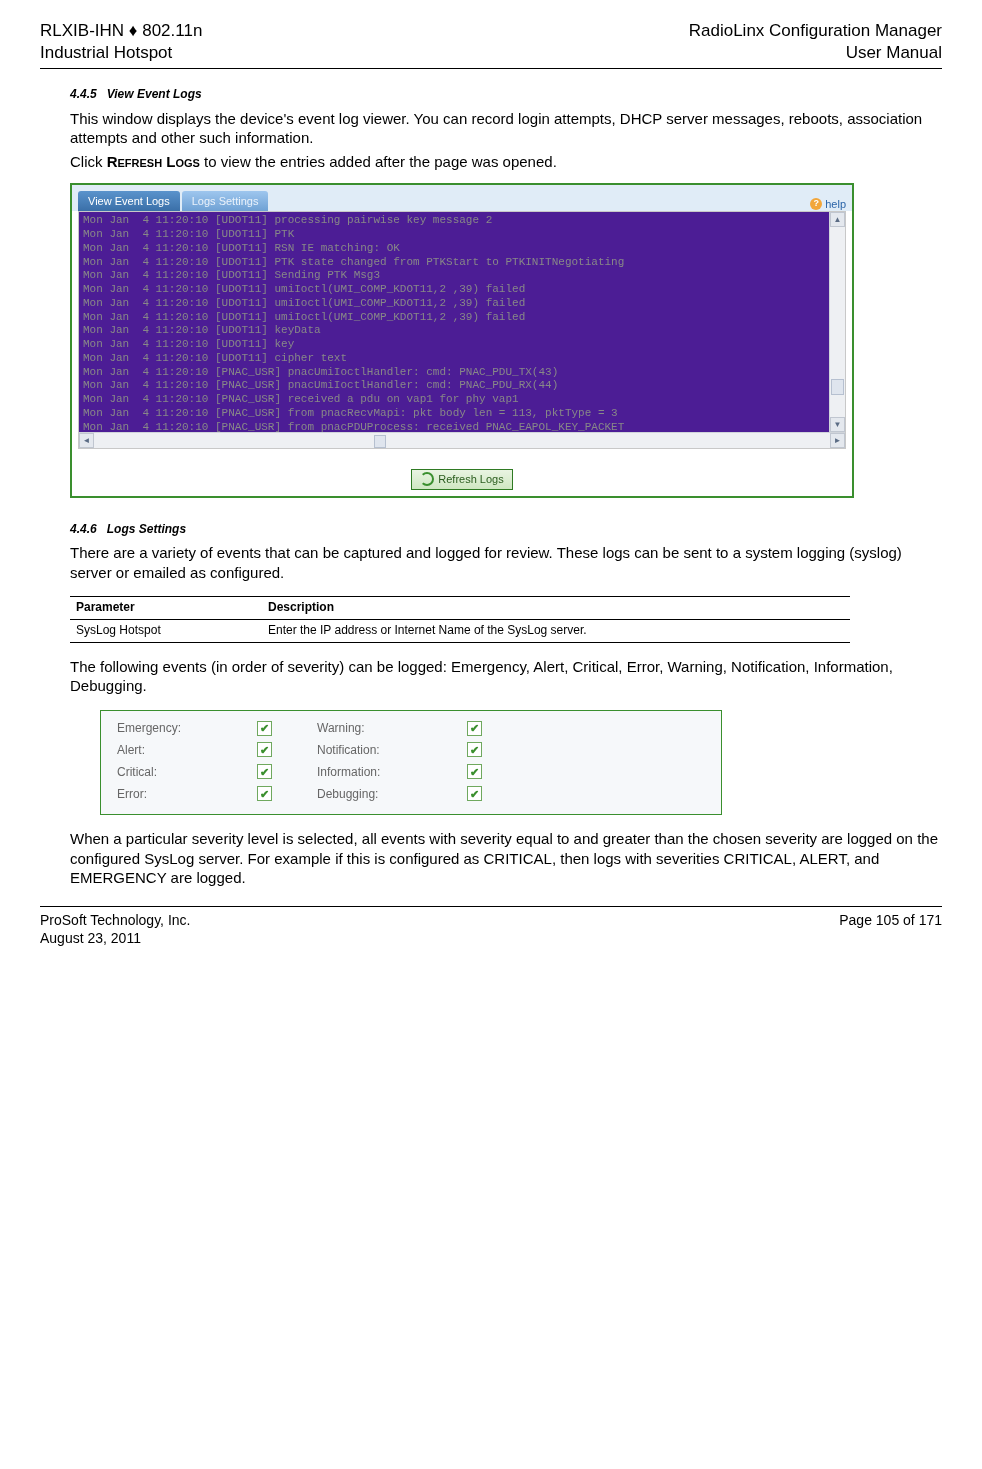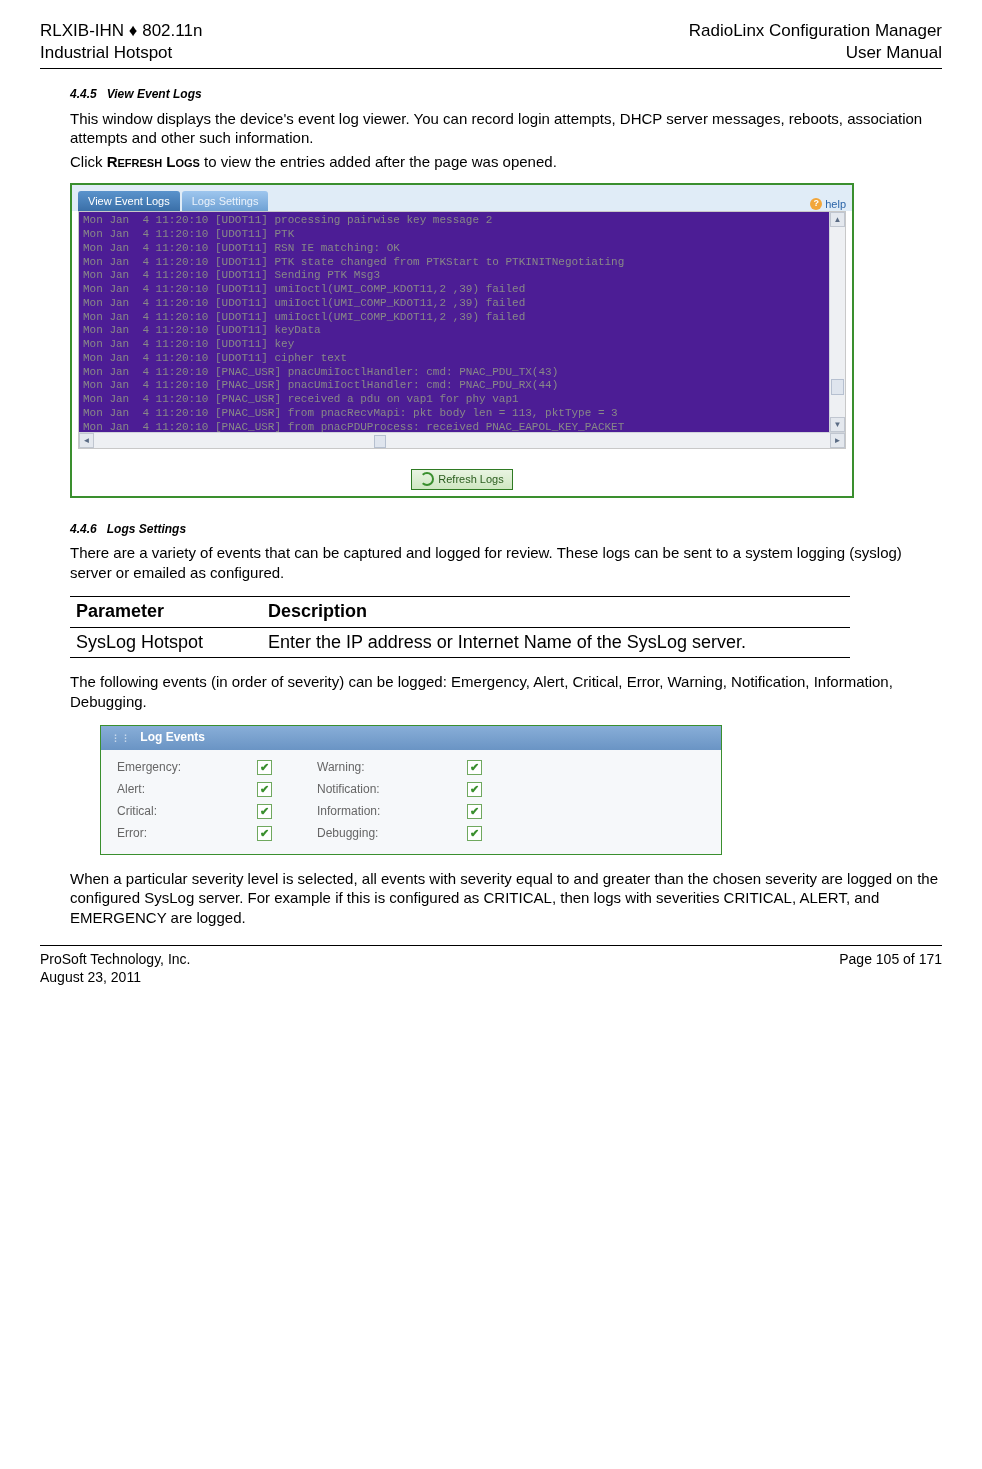--- a/index.html
+++ b/index.html
@@ -149,21 +149,21 @@
   }
   .refresh-icon {
     width: 10px; height: 10px; border: 2px solid #3a8f2e;
     border-left-color: transparent; border-radius: 50%;
     display: inline-block;
   }
   .param-table {
     margin: 14px 0 14px 30px;
     width: 780px;
     border-collapse: collapse;
-    font-size: 18px;
+    font-size: 12px;
   }
   .param-table th {
     text-align: left;
     border-top: 1.5px solid #000;
     border-bottom: 1px solid #000;
     padding: 3px 6px;
     font-weight: bold;
   }
   .param-table td {
     border-bottom: 1px solid #000;
@@ -290,24 +290,20 @@
     <tr>
       <td>SysLog Hotspot</td>
       <td>Enter the IP address or Internet Name of the SysLog server.</td>
     </tr>
   </tbody>
 </table>
 
 <p class="body-block">The following events (in order of severity) can be logged: Emergency, Alert, Critical, Error, Warning, Notification, Information, Debugging.</p>
 
 <div class="screenshot2">
-  <div class="ss2-title">
-    <span class="dots">⋮⋮</span>
-    <span>Log Events</span>
-  </div>
   <div class="ss2-grid" id="ss2-grid">
       <div>Emergency:</div>
       <div><span class="chk">✔</span></div>
       <div>Warning:</div>
       <div><span class="chk">✔</span></div>
       <div>Alert:</div>
       <div><span class="chk">✔</span></div>
       <div>Notification:</div>
       <div><span class="chk">✔</span></div>
       <div>Critical:</div>

